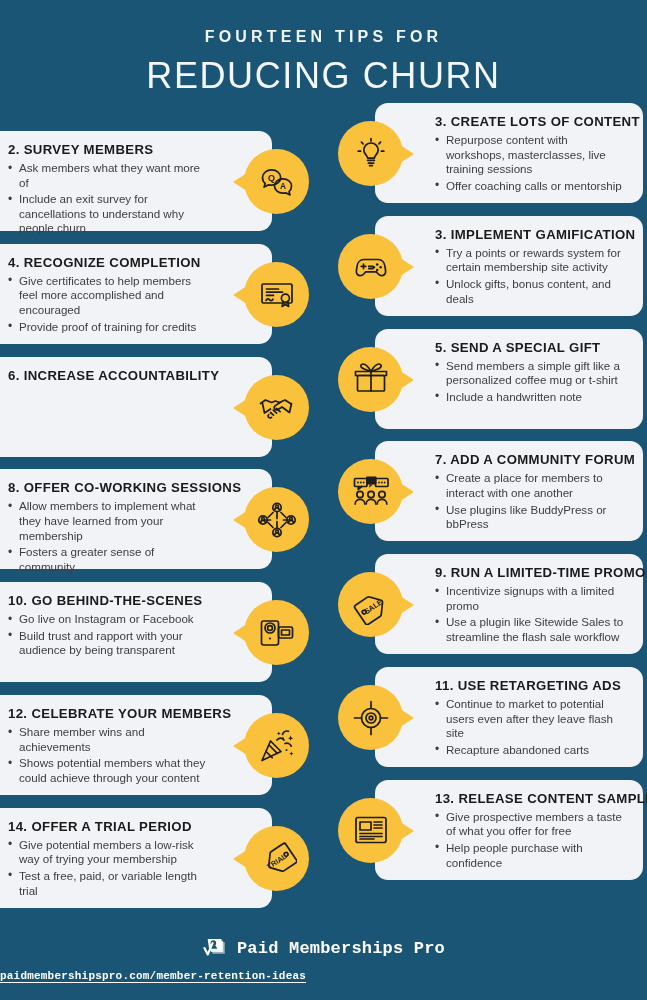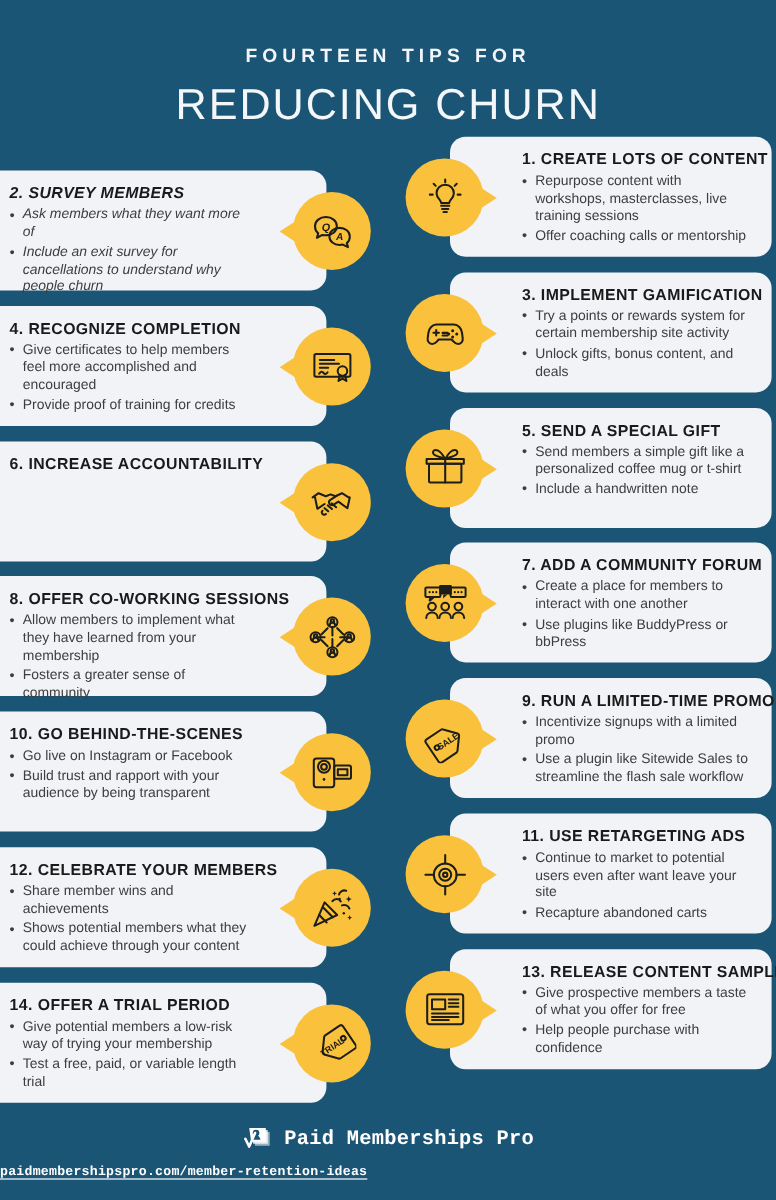--- a/index.html
+++ b/index.html
@@ -6,21 +6,21 @@
   html,body{ background:#1b5575; }
   body{
     width:647px; height:1000px;
     font-family:"Liberation Sans", sans-serif;
     background:#1b5575;
     position:relative;
     overflow:hidden;
   }
 
   
-  .header{ text-align:center; padding-top:28px;margin-top:11px; }
+  .header{ text-align:center; padding-top:28px; }
   .kicker{
     color:#f2f5f7;
     font-size:16px; font-weight:bold;
     letter-spacing:4.2px;
   }
   .title{
     color:#f4f7f9;
     font-size:36px; font-weight:normal;
     letter-spacing:1.6px;
     margin-top:9px;
@@ -128,36 +128,36 @@
 <body>
 
 <div class="header">
   <div class="kicker">FOURTEEN TIPS FOR</div>
   <div class="title">REDUCING CHURN</div>
 </div>
 
 <div class="tips" id="tips-container">
     <div class="tip right" style="top: 6px;">
       <div class="card">
-        <div class="tip-title">1. CREATE LOTS OF CONTENT</div>
+        <div class="tip-title">3. CREATE LOTS OF CONTENT</div>
         <ul class="bullets">
           <li>Repurpose content with workshops, masterclasses, live training sessions</li>
           <li>Offer coaching calls or mentorship</li>
         </ul>
       </div>
       <div class="pointer"></div>
       <div class="badge">
         <svg viewBox="0 0 40 40">
           <path stroke="#1d1d1b" stroke-width="1.7" fill="none" stroke-linecap="round" stroke-linejoin="round" d="M20 9c-4.2 0-7.2 3.1-7.2 7 0 2.7 1.5 4.2 2.6 5.5.8 1 1.1 1.7 1.2 2.6h6.8c.1-.9.4-1.6 1.2-2.6 1.1-1.3 2.6-2.8 2.6-5.5 0-3.9-3-7-7.2-7z"></path>
           <path stroke="#1d1d1b" stroke-width="1.7" fill="none" stroke-linecap="round" stroke-linejoin="round" d="M16.6 26.4h6.8M17.4 29.2h5.2M18.6 31.6h2.8"></path>
           <path stroke="#1d1d1b" stroke-width="1.7" fill="none" stroke-linecap="round" stroke-linejoin="round" d="M20 4.5v2.4M10.4 8.2l1.7 1.7M29.6 8.2l-1.7 1.7M7.2 17.2h2.4M30.4 17.2h2.4"></path>
         </svg>
       </div>
     </div>
-    <div class="tip left" style="top: 34px; font-style: italic;">
+    <div class="tip left" style="top: 34px;">
       <div class="card">
         <div class="tip-title">2. SURVEY MEMBERS</div>
         <ul class="bullets">
           <li>Ask members what they want more of</li>
           <li>Include an exit survey for cancellations to understand why people churn</li>
         </ul>
       </div>
       <div class="pointer"></div>
       <div class="badge">
         <svg viewBox="0 0 40 40">
@@ -345,21 +345,21 @@
           <circle fill="#1d1d1b" cx="13" cy="25.5" r="1.1"></circle>
           <rect stroke="#1d1d1b" stroke-width="1.7" fill="none" stroke-linecap="round" stroke-linejoin="round" x="21.5" y="14" width="14" height="11" rx="1.6"></rect>
           <path stroke="#1d1d1b" stroke-width="1.7" fill="none" stroke-linecap="round" stroke-linejoin="round" d="M24.5 17h8v5h-8z"></path>
         </svg>
       </div>
     </div>
     <div class="tip right" style="top: 570px;">
       <div class="card">
         <div class="tip-title">11. USE RETARGETING ADS</div>
         <ul class="bullets">
-          <li>Continue to market to potential users even after want leave your site</li>
+          <li>Continue to market to potential users even after they leave flash site</li>
           <li>Recapture abandoned carts</li>
         </ul>
       </div>
       <div class="pointer"></div>
       <div class="badge">
         <svg viewBox="0 0 40 40">
           <circle stroke="#1d1d1b" stroke-width="1.7" fill="none" stroke-linecap="round" stroke-linejoin="round" cx="20" cy="20" r="9.5"></circle>
           <circle stroke="#1d1d1b" stroke-width="1.7" fill="none" stroke-linecap="round" stroke-linejoin="round" cx="20" cy="20" r="5"></circle>
           <circle stroke="#1d1d1b" stroke-width="1.7" fill="none" stroke-linecap="round" stroke-linejoin="round" cx="20" cy="20" r="1.8"></circle>
           <path stroke="#1d1d1b" stroke-width="1.7" fill="none" stroke-linecap="round" stroke-linejoin="round" d="M20 3.5v7M20 29.5v7M3.5 20h7M29.5 20h7"></path>

